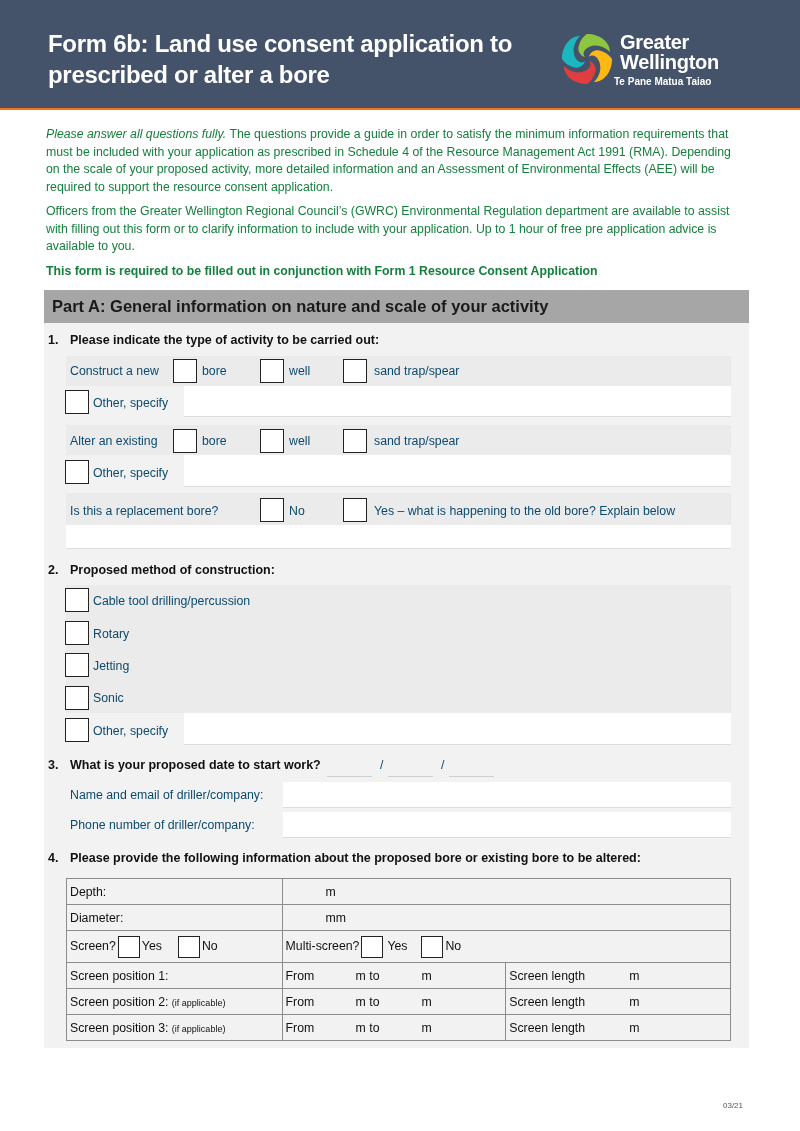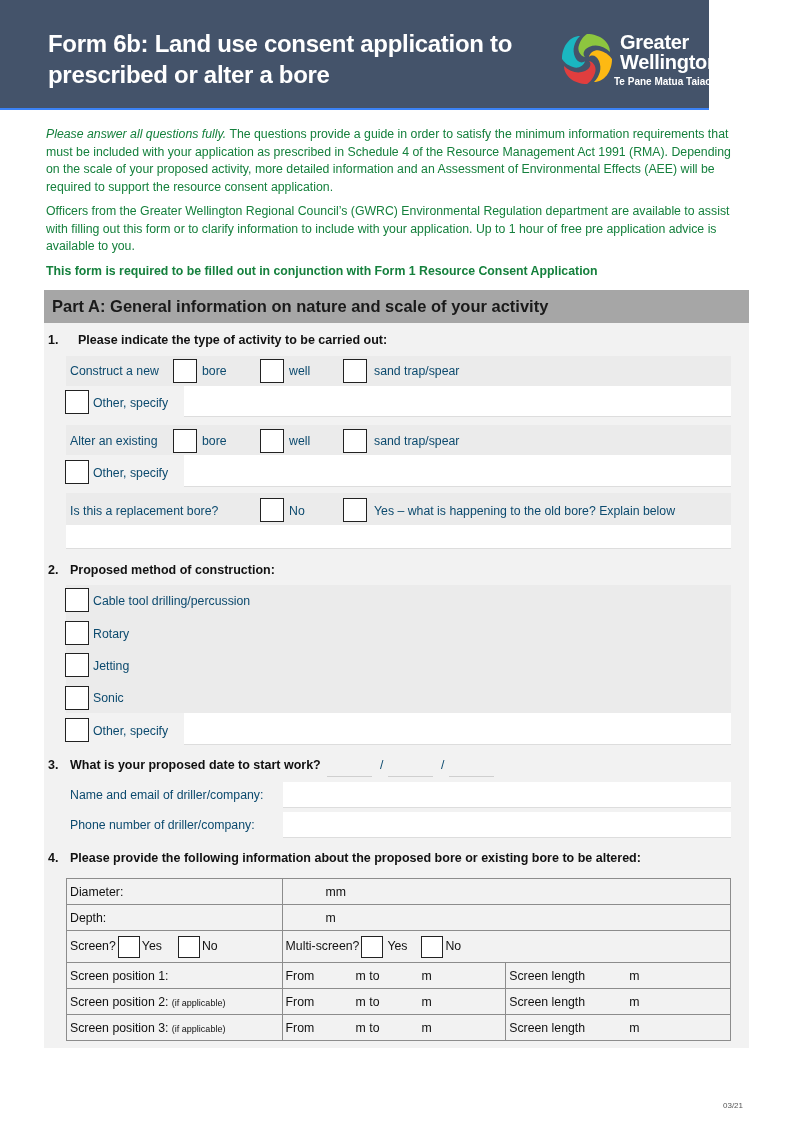--- a/index.html
+++ b/index.html
@@ -1,19 +1,19 @@
 <!DOCTYPE html>
 <html><head>
 <meta charset="utf-8">
 <style>
   * { box-sizing: border-box; margin: 0; padding: 0; }
   html, body { width: 800px; height: 1131px; background: #ffffff; overflow: hidden; }
   body { font-family: "Liberation Sans", sans-serif; color: #111; position: relative; }
 
-  .header { position: absolute; left: 0; top: 0; width: 709px; height: 110px; background: #44536a; border-bottom: 2px solid #3b82f6; }
+  .header { position: absolute; left: 0; top: 0; width: 800px; height: 110px; background: #44536a; border-bottom: 2px solid #f97316; }
   .header-title { position: absolute; left: 48px; top: 28px; width: 520px; color: #fff; font-size: 24px; font-weight: bold; line-height: 31px; letter-spacing: -0.3px; }
   .logo { position: absolute; left: 558px; top: 30px; width: 200px; height: 64px; }
   .logo svg { position: absolute; left: 0; top: 0; }
   .logo-line1, .logo-line2 { position: absolute; left: 62px; color: #fff; font-weight: bold; font-size: 20px; line-height: 20px; letter-spacing: -0.3px; }
   .logo-line1 { top: 2px; }
   .logo-line2 { top: 22px; }
   .logo-line3 { position: absolute; left: 56px; top: 46px; color: #fff; font-weight: bold; font-size: 10px; line-height: 12px; }
 
   .intro { position: absolute; left: 46px; width: 700px; font-size: 12.3px; line-height: 17.5px; color: #15803d; }
   .intro em { font-style: italic; }
@@ -67,21 +67,21 @@
 </div>
 <div class="intro" style="top:203px;">Officers from the Greater Wellington Regional Council’s (GWRC) Environmental Regulation department are available to assist with filling out this form or to clarify information to include with your application. Up to 1 hour of free pre application advice is available to you.</div>
 <div class="intro intro-bold" style="top:263px;">This form is required to be filled out in conjunction with Form 1 Resource Consent Application</div>
 
 <div class="part-band">
   <div class="part-title">Part A: General information on nature and scale of your activity</div>
 </div>
 <div class="panel"></div>
 
 <div class="qnum" style="left:48px; top:333px;">1.</div>
-<div class="qtext" style="left:78px; top:333px;">Please indicate the type of activity to be carried out:</div>
+<div class="qtext" style="left:70px; top:333px;">Please indicate the type of activity to be carried out:</div>
 
 <div class="row-band" style="left:66px; top:356px; width:665px; height:30px;"></div>
 <div class="lbl" style="left:70px; top:364px;">Construct a new</div>
 <div class="cb" style="left:173px; top:359px;"></div>
 <div class="lbl" style="left:202px; top:364px;">bore</div>
 <div class="cb" style="left:260px; top:359px;"></div>
 <div class="lbl" style="left:289px; top:364px;">well</div>
 <div class="cb" style="left:343px; top:359px;"></div>
 <div class="lbl" style="left:374px; top:364px;">sand trap/spear</div>
 
@@ -143,26 +143,26 @@
 <div class="qtext" style="left:70px; top:851px;">Please provide the following information about the proposed bore or existing bore to be altered:</div>
 
 <table class="bore">
   <colgroup>
       <col style="width:216px">
       <col style="width:224px">
       <col style="width:225px">
     </colgroup>
   <tbody>
       <tr>
+    <td>Depth:</td>
+    <td colspan="2"><span style="padding-left:40px;">m</span></td>
+  </tr>
+  <tr>
     <td>Diameter:</td>
     <td colspan="2"><span style="padding-left:40px;">mm</span></td>
-  </tr>
-  <tr>
-    <td>Depth:</td>
-    <td colspan="2"><span style="padding-left:40px;">m</span></td>
   </tr>
   <tr class="tall">
     <td>
       <span>Screen?</span><span class="tcb"></span><span>Yes</span><span class="tcb" style="margin-left:16px;"></span><span>No</span>
     </td>
     <td colspan="2">
       <span>Multi-screen?</span><span class="tcb"></span><span style="margin-left:2px;">Yes</span><span class="tcb" style="margin-left:14px;"></span><span>No</span>
     </td>
   </tr>
   <tr>

